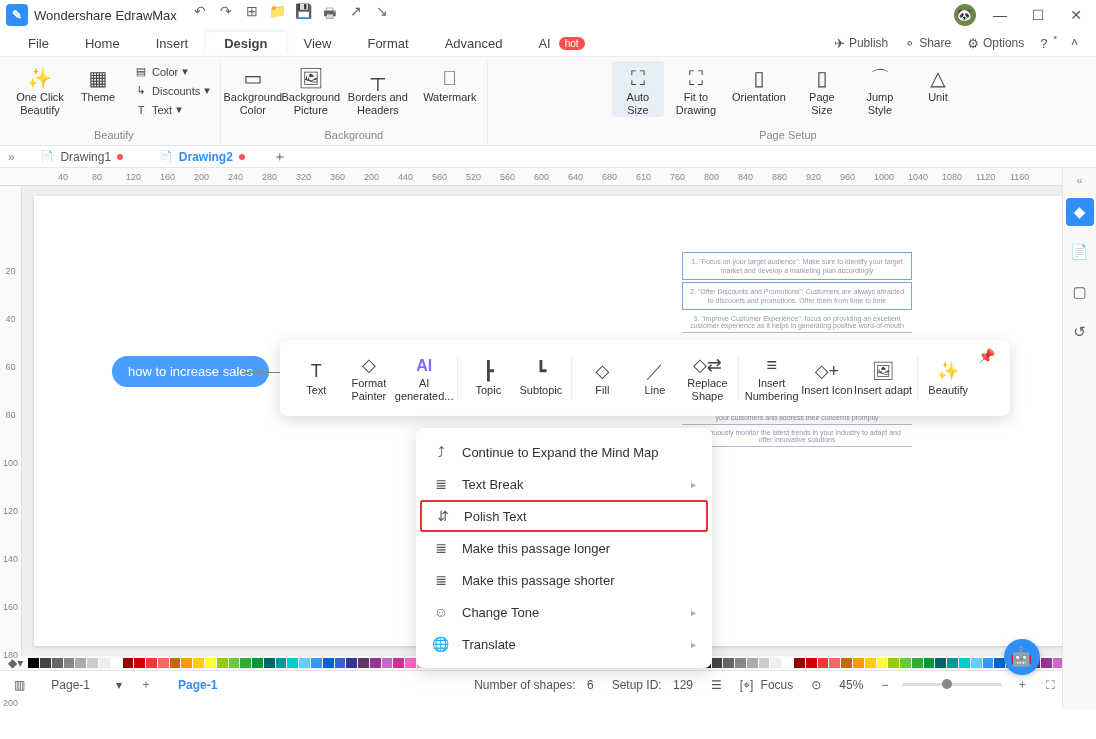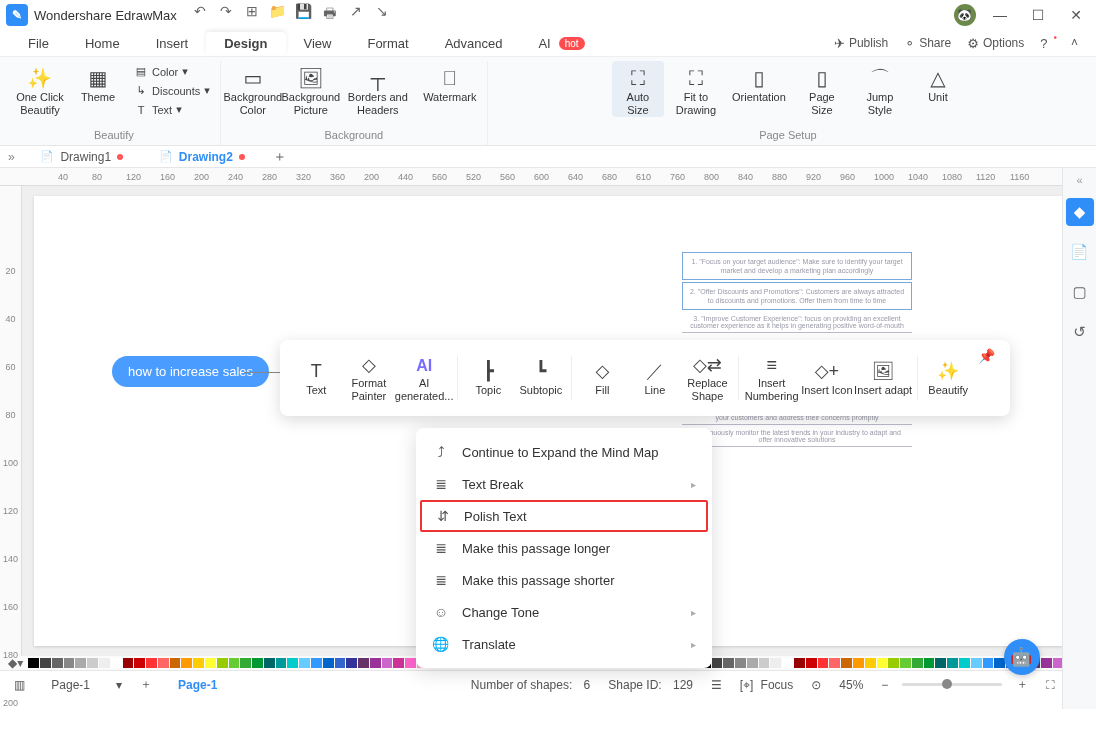--- a/index.html
+++ b/index.html
@@ -521,21 +521,21 @@
   </div>
 
 <div class="status-bar">
   <div class="sb-item">▥</div>
   <div class="page-tab">Page-1</div>
   <div class="sb-item">▾</div>
   <div class="sb-item">＋</div>
   <div class="page-tab active">Page-1</div>
   <div class="spacer"></div>
   <div class="sb-item"><span>Number of shapes:</span>&nbsp;<span>6</span></div>
-  <div class="sb-item"><span>Shape ID:</span>&nbsp;<span>129</span></div>
+  <div class="sb-item"><span>Setup ID:</span>&nbsp;<span>129</span></div>
   <div class="sb-item">☰</div>
   <div class="sb-item">[⌖]&nbsp;<span>Focus</span></div>
   <div class="sb-item">⊙</div>
   <div class="sb-item">45%</div>
   <div class="sb-item">−</div>
   <div class="zoom-slider"></div>
   <div class="sb-item">＋</div>
   <div class="sb-item">⛶</div>
   <div class="sb-item">▶</div>
 </div>

